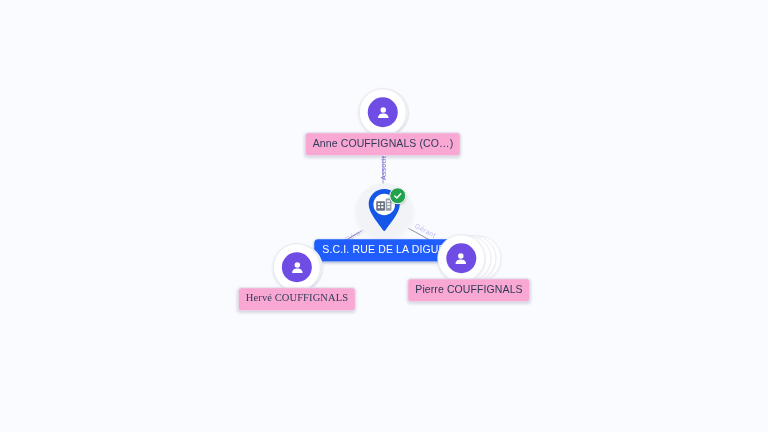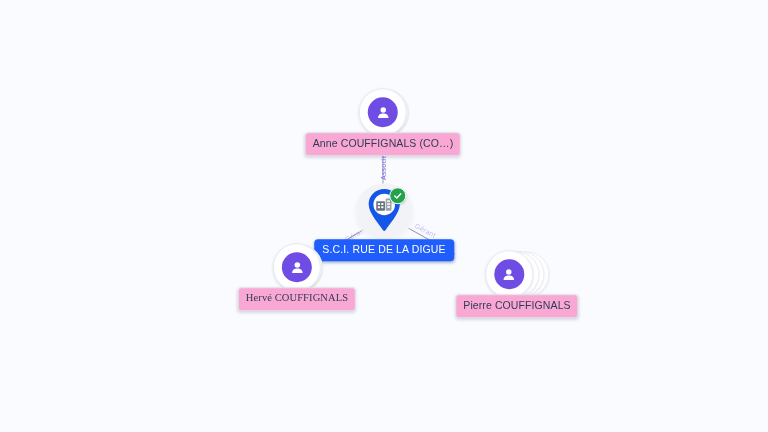--- a/index.html
+++ b/index.html
@@ -253,21 +253,21 @@
           <svg width="17" height="17" viewBox="0 0 24 24" fill="#ffffff" xmlns="http://www.w3.org/2000/svg">
             <circle cx="12" cy="8" r="3.9"></circle>
             <path d="M4.6 19.4c0-4.1 3.3-6.2 7.4-6.2s7.4 2.1 7.4 6.2z"></path>
           </svg>
         </div>
       </div>
     </div>
     <div class="name-chip">Hervé COUFFIGNALS</div>
   </div>
 
-  <div class="node person-node" style="left:469px; top:284px;margin-left:48px;">
+  <div class="node person-node" style="left:469px; top:268px;">
     <div class="avatar-stack">
       <div class="stack-card c3"></div>
       <div class="stack-card c2"></div>
       <div class="stack-card c1"></div>
       <div class="avatar-ring">
         <div class="avatar-disc">
           <svg width="17" height="17" viewBox="0 0 24 24" fill="#ffffff" xmlns="http://www.w3.org/2000/svg">
             <circle cx="12" cy="8" r="3.9"></circle>
             <path d="M4.6 19.4c0-4.1 3.3-6.2 7.4-6.2s7.4 2.1 7.4 6.2z"></path>
           </svg>

